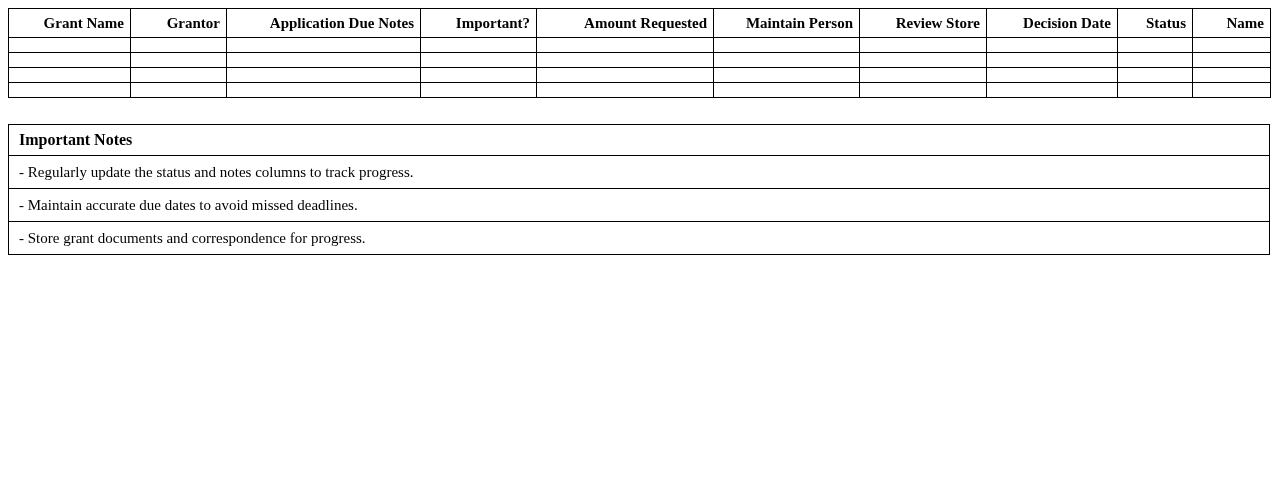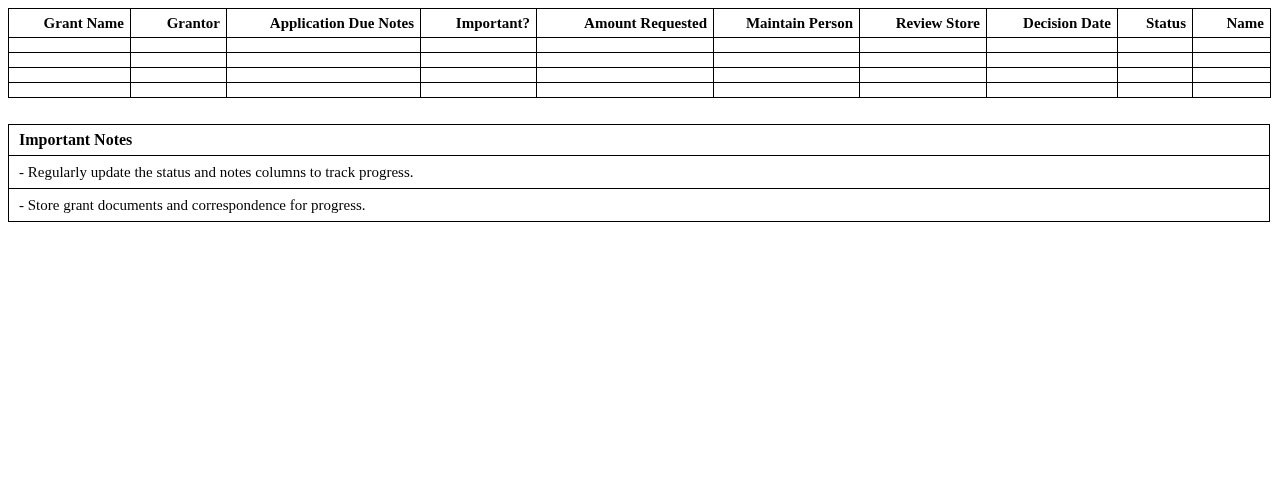--- a/index.html
+++ b/index.html
@@ -148,18 +148,21 @@
 
   <table class="notes-table">
     <tbody>
       <tr>
         <td class="notes-heading">Important Notes</td>
       </tr>
       <tr>
         <td>- Regularly update the status and notes columns to track progress.</td>
       </tr>
       <tr>
+        <td>- Maintain accurate due dates to avoid missed deadlines.</td>
+      </tr>
+      <tr>
         <td>- Store grant documents and correspondence for progress.</td>
       </tr>
     </tbody>
   </table>
 
 </div>
 
 </body></html>

